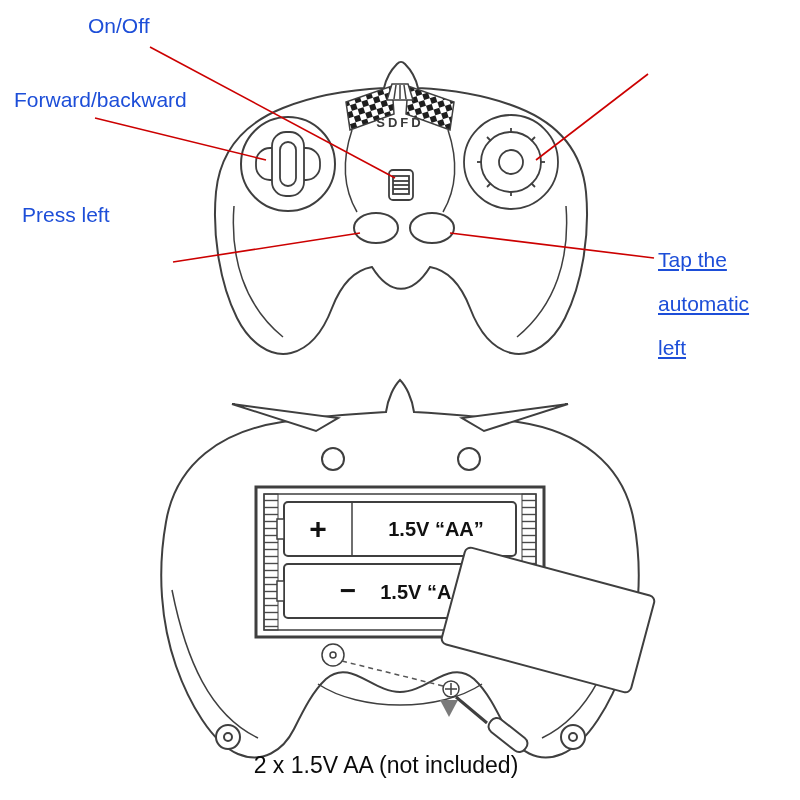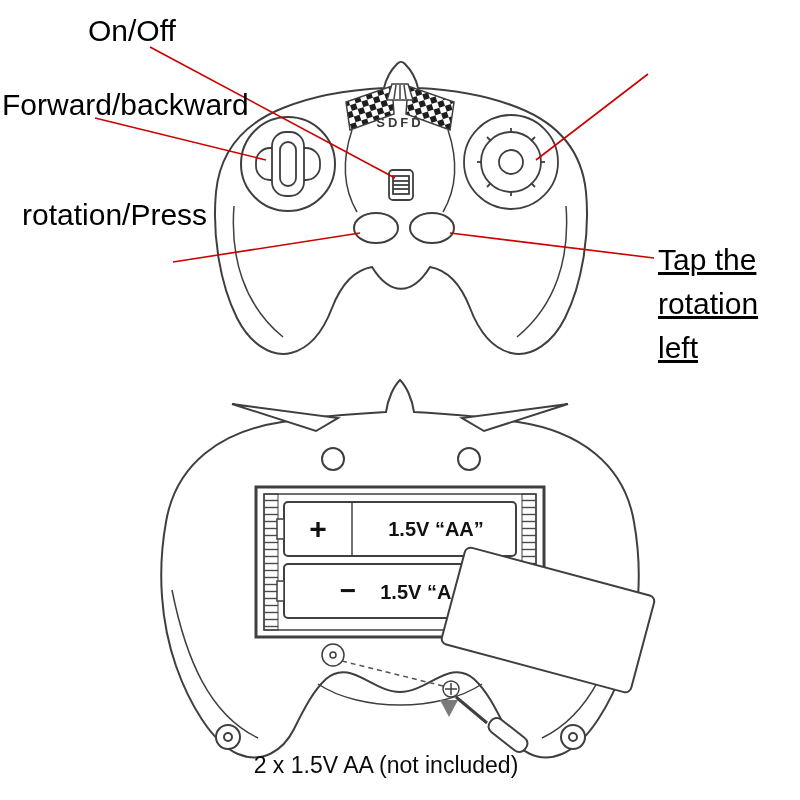--- a/index.html
+++ b/index.html
@@ -1,19 +1,19 @@
 <!DOCTYPE html>
 <html><head>
 <meta charset="utf-8">
 <style>
   html,body{margin:0;padding:0;background:#ffffff;}
   #stage{position:relative;width:800px;height:800px;background:#ffffff;overflow:hidden;
          font-family:"Liberation Sans", sans-serif;}
   #stage svg{position:absolute;left:0;top:0;}
-  .label{position:absolute;font-size:30px;color:#000000;white-space:nowrap;}
+  .label{position:absolute;font-size:21px;color:#1d4ed8;white-space:nowrap;}
   .label .line{display:block;}
   .lh46 .line{line-height:46px;}
   .lh44 .line{line-height:44px;text-decoration:underline;}
   .caption{position:absolute;left:0;top:752px;width:772px;text-align:center;
            font-size:23px;color:#0b0b0b;}
 </style>
 </head>
 <body>
 
 <div id="stage">
@@ -181,27 +181,27 @@
     <line x1="648" y1="74" x2="536" y2="160"></line>
     <line x1="95" y1="118" x2="266" y2="160"></line>
     <line x1="173" y1="262" x2="360" y2="233"></line>
     <line x1="654" y1="258" x2="450" y2="233"></line>
   </g>
 </svg>
 
 <div class="label" style="left:88px;top:14px;">On/Off</div>
 
 
-<div class="label" style="left:2px;top:88px;">Forward/backward</div>
+<div class="label" style="left:14px;top:88px;">Forward/backward</div>
 
 <div class="label lh46" style="left:22px;top:192px;">
-  <span class="line">rotation/Press</span>
+  <span class="line">Press left</span>
 </div>
 
 <div class="label lh44" style="left:658px;top:238px;">
   <span class="line">Tap the</span>
-  <span class="line">rotation</span>
+  <span class="line">automatic</span>
   <span class="line">left</span>
 </div>
 
 <div class="caption">2 x 1.5V AA (not included)</div>
 
 </div>
 
 </body></html>

